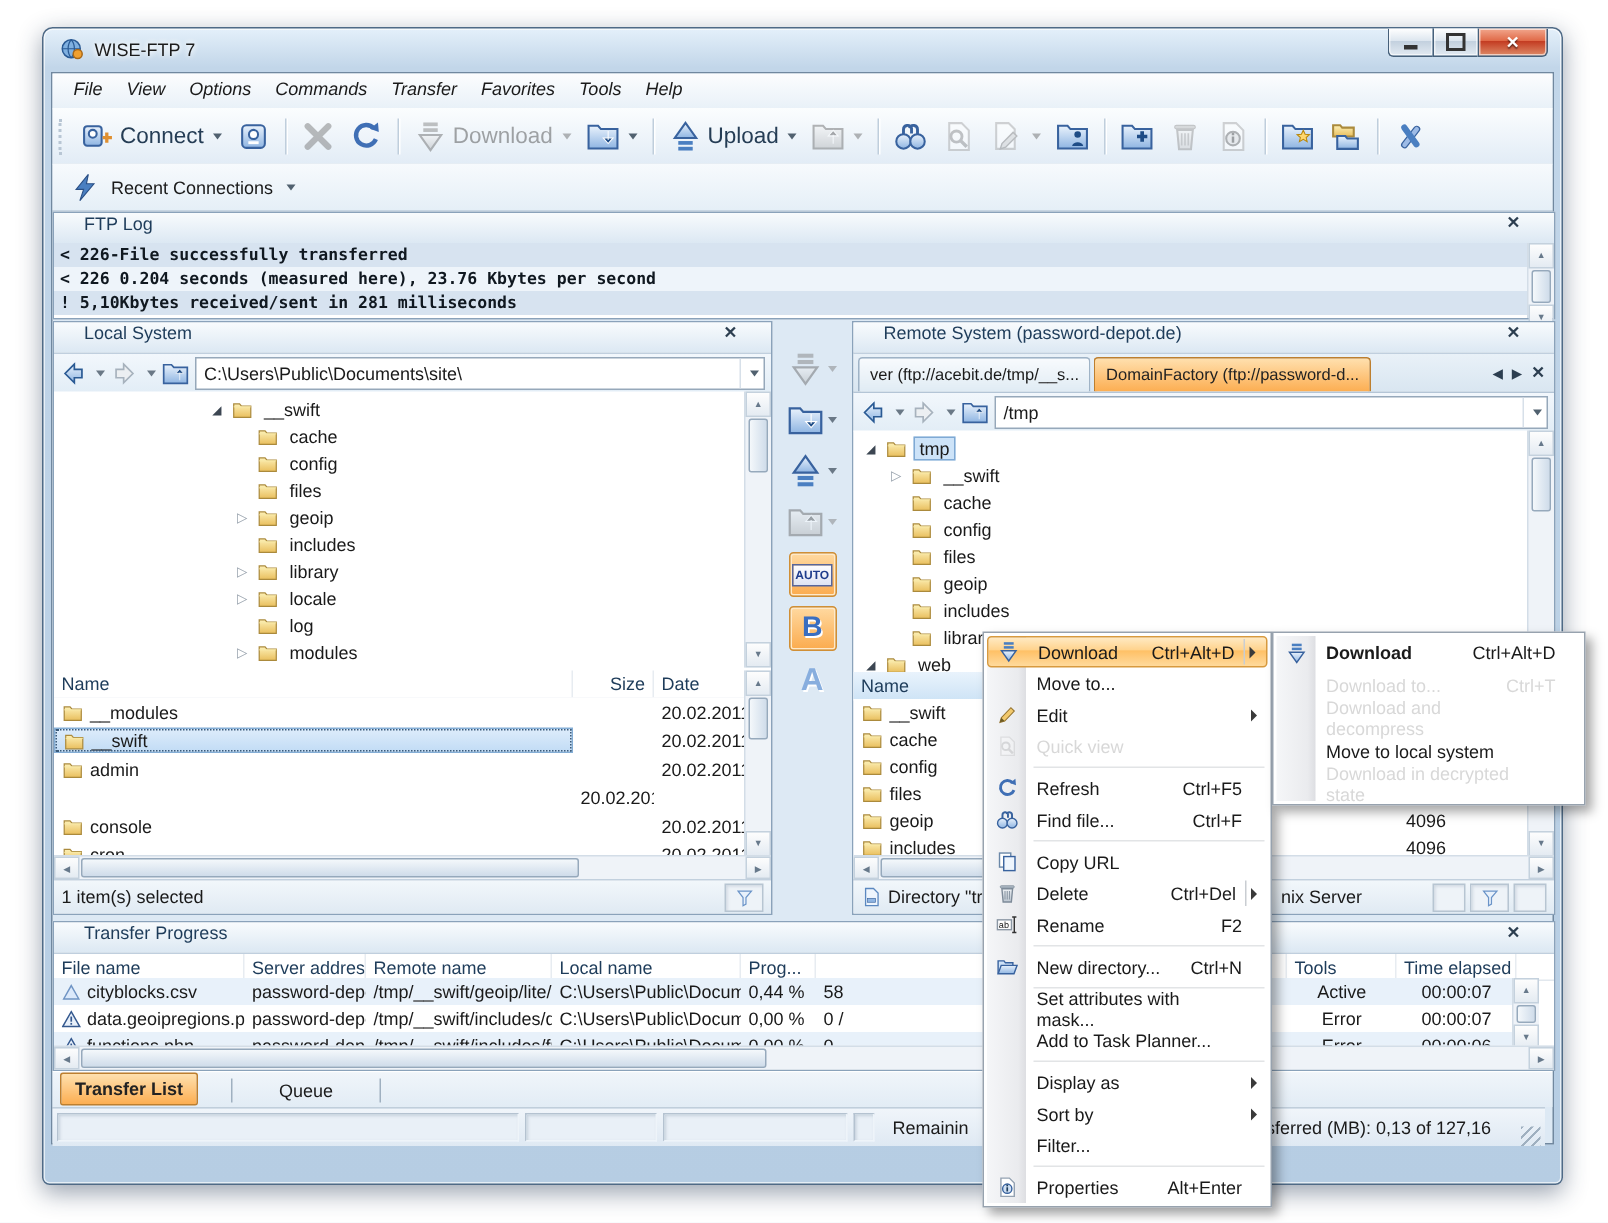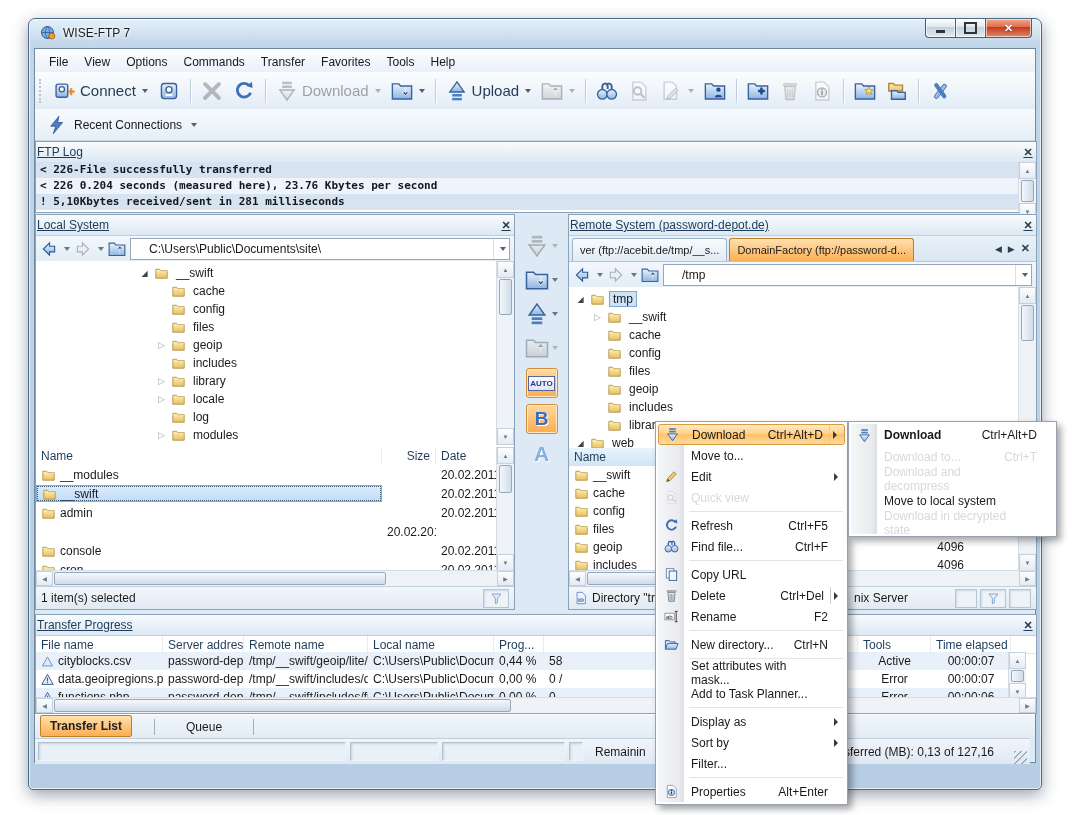--- a/index.html
+++ b/index.html
@@ -17,58 +17,58 @@
   .wbtn{width:29px;height:18px;border:1px solid #46607a;border-top:none;display:flex;align-items:center;justify-content:center;
     background:linear-gradient(#ffffff,#dde6ef 45%,#c2d0de 46%,#e2eaf2);box-shadow:inset 0 0 0 1px rgba(255,255,255,.6);}
   .wbtn.minb{border-radius:0 0 0 4px;border-right:none;}
   .wbtn.maxb{border-right:none;}
   .wbtn.closeb{width:45px;border-radius:0 0 4px 0;background:linear-gradient(#f2a88e,#e06a48 45%,#c33a20 46%,#dd8a67);}
   .gl-min{width:9px;height:3px;background:#333;margin-top:7px;}
   .gl-max{width:9px;height:8px;border:2px solid #333;background:transparent;}
   .gl-x{color:#fff;font-size:11px;font-weight:bold;text-shadow:0 1px 1px rgba(0,0,0,.5);}
   
   .client{position:absolute;left:5px;right:5px;top:29px;bottom:26px;background:#dde9f4;border:1px solid #71889f;overflow:visible;}
-  .menubar{position:absolute;left:0;top:0;right:0;height:23px;display:flex;align-items:flex-end;padding-left:6px;
-    background:linear-gradient(#fcfdfe,#e9f1f8);border-bottom:1px solid #d2dde8;}
+  .menubar{position:absolute;left:0;top:0;right:0;height:23px;display:flex;align-items:flex-start;padding-left:6px;
+    background:linear-gradient(#fcfdfe,#e9f1f8);border-bottom:1px solid #d2dde8;font-style:italic;}
   .menuitem{padding:3px 8px;color:#1a1a1a;}
   .toolbar{position:absolute;left:0;top:23px;right:0;height:37px;display:flex;align-items:center;gap:2px;padding:0 4px;
     background:linear-gradient(#fbfdfe,#e2ecf6);border-bottom:1px solid #c7d5e2;}
   .tgrip{width:4px;height:24px;border-left:2px dotted #b8c6d4;margin-right:3px;}
   .tbtn{display:flex;align-items:center;gap:4px;padding:3px 4px;border-radius:3px;}
   .tbtn .ic{width:22px;height:22px;}
   .tlabel{font-size:15px;color:#253d55;}
   .caret{width:0;height:0;border-left:3.5px solid transparent;border-right:3.5px solid transparent;border-top:4px solid #51616f;margin-left:2px;}
   .caret.tiny{border-top-color:#6a7886;}
   .tsep{width:1px;height:24px;background:#bfcedc;box-shadow:1px 0 0 #fff;margin:0 4px;}
   .recentbar{position:absolute;left:0;top:60px;right:0;height:31px;display:flex;align-items:center;gap:7px;padding-left:12px;
     background:linear-gradient(#f7fafd,#e5eff7);border-bottom:1px solid #c7d5e2;}
   .recentbar .ic{width:20px;height:20px;}
   
   .panel{position:absolute;background:#fff;border:1px solid #8aa2ba;box-sizing:border-box;}
-  .phead{height:20px;display:flex;align-items:center;padding:0 1px;color:#1e3c5a;
-    background:linear-gradient(#f8fbfd,#dce8f3);border-bottom:1px solid #c0cfde;text-decoration:underline;}
+  .phead{height:20px;display:flex;padding:0 20px;color:#1e3c5a;
+    background:linear-gradient(#f8fbfd,#dce8f3);border-bottom:1px solid #c0cfde;}
   .pclose{margin-left:auto;width:14px;text-align:center;font-size:11px;font-weight:bold;color:#2c3e50;}
   
   .ftplog{left:0;top:92px;width:1002px;height:72px;}
   .logbody{position:absolute;left:0;top:20px;right:17px;bottom:0;background:#fff;overflow:hidden;}
   .logline{height:16px;line-height:16px;padding-left:4px;white-space:pre;
     font-family:"DejaVu Sans Mono",monospace;font-size:11px;font-weight:bold;color:#101820;}
   .lblue{background:#d7e3f0;} .lwhite{background:#eef4fa;}
   
   .vscroll{position:absolute;top:20px;bottom:0;right:0;width:17px;background:#eff3f8;border-left:1px solid #d3dde7;display:flex;flex-direction:column;align-items:stretch;}
   .hscroll{position:absolute;left:0;right:0;height:15px;background:#eff3f8;border-top:1px solid #d3dde7;display:flex;align-items:stretch;}
   .sbtn{flex:0 0 15px;display:flex;align-items:center;justify-content:center;font-size:6px;color:#67798b;
     background:linear-gradient(#fdfdfd,#e4ebf2);border:1px solid #c4d1dd;}
   .sthumbv{flex:0 0 34px;margin:1px 2px;background:linear-gradient(90deg,#f4f8fb,#cfdcea);border:1px solid #96a9bc;border-radius:2px;}
   .sthumbh{margin:1px;background:linear-gradient(#f4f8fb,#cfdcea);border:1px solid #96a9bc;border-radius:2px;}
   .sspacer{flex:1;}
   
   .pathbar{height:26px;display:flex;align-items:center;gap:4px;padding:0 4px;background:linear-gradient(#f2f7fc,#e2edf6);border-bottom:1px solid #c7d5e2;}
   .pathbar .ic{width:18px;height:18px;}
-  .combo{flex:1;height:20px;background:#fff;border:1px solid #96a8ba;display:flex;align-items:center;padding-left:18px;overflow:hidden;white-space:nowrap;}
+  .combo{flex:1;height:20px;background:#fff;border:1px solid #96a8ba;display:flex;align-items:center;padding-left:5px;overflow:hidden;white-space:nowrap;}
   .combobtn{margin-left:auto;width:15px;height:100%;display:flex;align-items:center;justify-content:center;border-left:1px solid #d7e0e9;}
   
   .treearea{position:absolute;left:0;right:17px;background:#fff;overflow:hidden;padding-top:3px;box-sizing:border-box;}
   .trow{height:18px;display:flex;align-items:center;gap:4px;white-space:nowrap;}
   .expander{width:11px;text-align:center;font-size:9px;color:#9aa4ae;flex:0 0 11px;}
   .expander.exp{color:#3c4652;font-size:8px;}
   .ic.fold{width:15px;height:13px;flex:0 0 15px;}
   .tlab{padding:0 3px;}
   .tlab.tsel{background:#cde3f8;border:1px solid #7fa9d4;}
   

